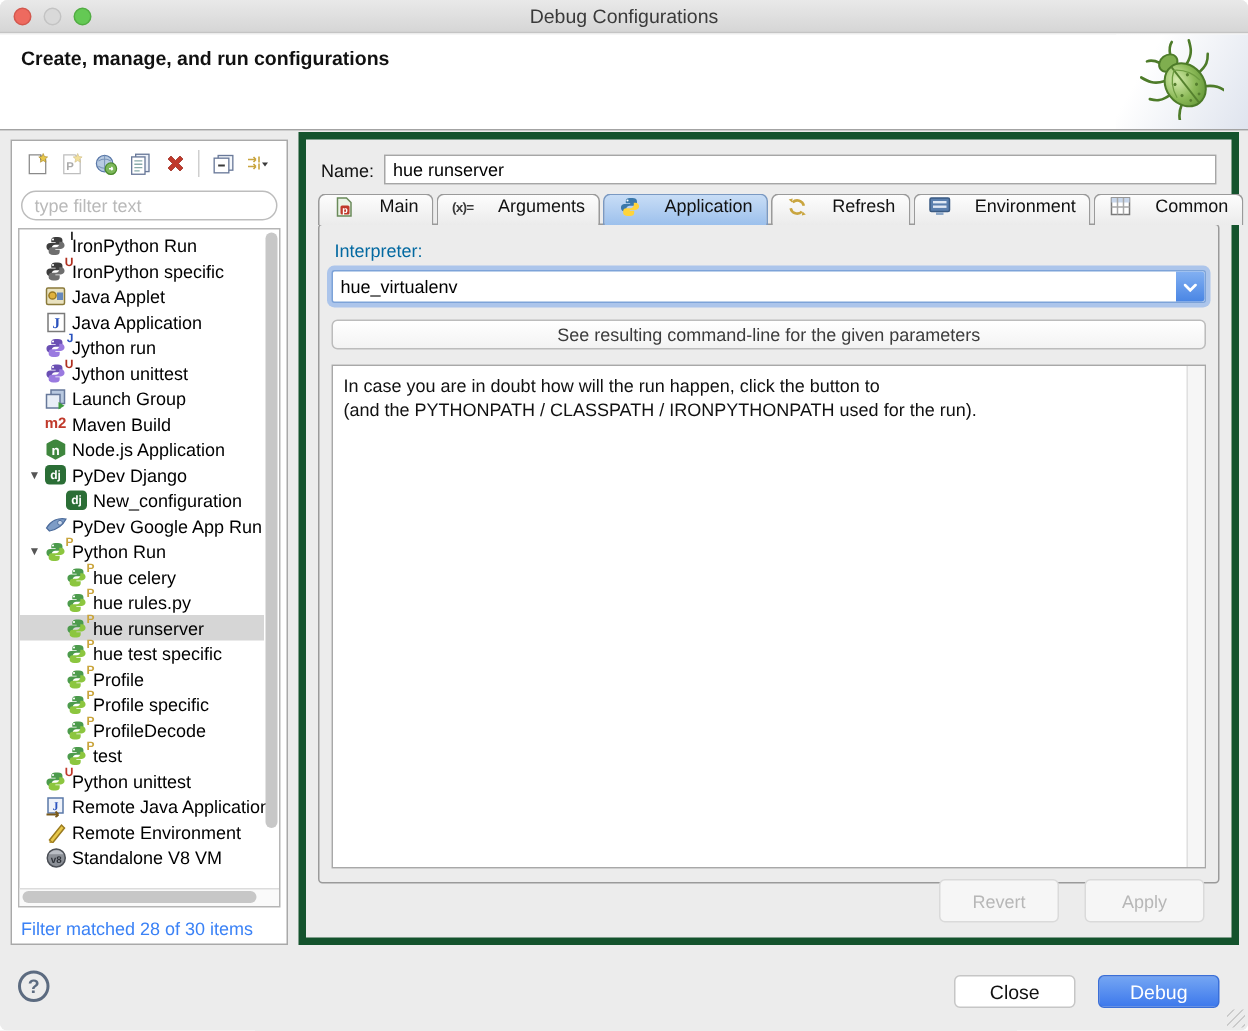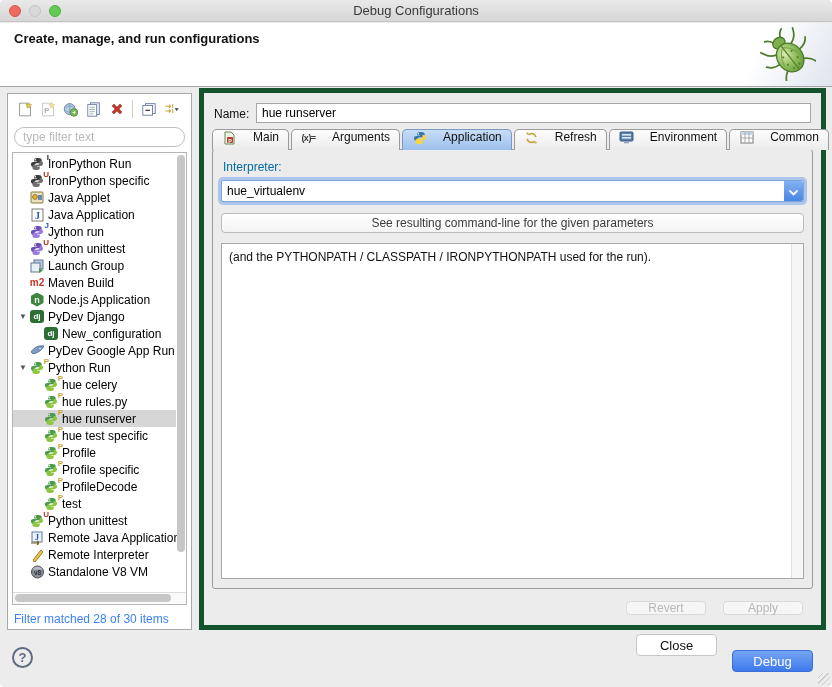--- a/index.html
+++ b/index.html
@@ -68,28 +68,28 @@
   .combo-btn { position:absolute; right:1px; top:1px; width:19px; height:20px; border-radius:0 2px 2px 0;
     background:linear-gradient(#82b0f2,#4a86e4); display:flex; align-items:center; justify-content:center; }
   .cmd-btn { position:absolute; left:8px; right:8px; top:63px; height:20px; background:linear-gradient(#ffffff,#f3f3f3);
     border:1px solid #bcbcbc; border-radius:4px; font-size:12px; color:#3c3c3c; display:flex; align-items:center; justify-content:center;
     font-family:"Liberation Sans",sans-serif; }
   .info-box { position:absolute; left:8px; right:8px; top:93px; bottom:9px; background:#fff; border:1px solid #a8a8a8; }
   .info-text { position:absolute; left:0; top:0; right:13px; bottom:0; padding:5px 7px; font-size:12px; color:#111; line-height:1.35; }
   .info-vtrack { position:absolute; right:0; top:0; bottom:0; width:12px; background:#f6f6f6; border-left:1px solid #e0e0e0; }
 
   .panel-btns { position:absolute; right:18px; bottom:10px; display:flex; gap:17px; }
-  .btn-disabled { width:80px; height:14px; background:#f6f6f6; border:1px solid #dadada; border-radius:4px;
+  .btn-disabled { width:80px; height:29px; background:#f6f6f6; border:1px solid #dadada; border-radius:4px;
     font-size:12px; color:#b7b7b7; display:flex; align-items:center; justify-content:center; }
 
   
   .bottom-bar { position:absolute; left:0; top:631px; width:832px; height:56px; background:#ececec; }
   .help-btn { position:absolute; left:12px; top:16px; width:21px; height:21px; border:2px solid #5c6b80; border-radius:50%;
     color:#5c6b80; font-size:13px; font-weight:bold; display:flex; align-items:center; justify-content:center; background:transparent; }
-  .close-btn { position:absolute; right:115px; top:3px; width:81px; height:22px; background:#fff; border:1px solid #c6c6c6;
+  .close-btn { position:absolute; right:115px; top:19px; width:81px; height:22px; background:#fff; border:1px solid #c6c6c6;
     border-radius:4px; font-size:13px; color:#111; display:flex; align-items:center; justify-content:center; }
   .debug-btn { position:absolute; right:19px; top:19px; width:81px; height:22px; background:linear-gradient(#74a5f3,#3d79ec);
     border:1px solid #3a6fd8; border-radius:4px; font-size:13px; color:#fff; display:flex; align-items:center; justify-content:center; }
   .grip { position:absolute; right:2px; bottom:2px; width:12px; height:12px;
     background:repeating-linear-gradient(135deg,transparent 0 3px,#c2c2c2 3px 4px); opacity:.8; }
 </style>
 </head>
 <body>
 
 <div class="window">
@@ -462,21 +462,21 @@
             <span class="tlabel">Remote Java Application</span>
           </div>
           <div class="trow" style="padding-left: 4px;">
             <span class="arrow-slot"></span>
             <span class="ticon">
               <svg width="13" height="14" viewBox="0 0 13 14">
                 <path d="M2 12 L10 2 L12 4 L4 14 Z" fill="#e8c84a" stroke="#9a7a20"></path>
                 <path d="M2 12 L4 14 L2 14 Z" fill="#b89430"></path>
               </svg>
             </span>
-            <span class="tlabel">Remote Interpreter</span>
+            <span class="tlabel">Remote Environment</span>
           </div>
           <div class="trow" style="padding-left: 4px;">
             <span class="arrow-slot"></span>
             <span class="ticon">
               <svg width="15" height="14" viewBox="0 0 15 14">
                 <circle cx="7.5" cy="7" r="6" fill="#8b8f96" stroke="#4a4e55"></circle>
                 <path d="M2.5 4.5 A6 6 0 0 1 12.5 4.5" fill="#b9bdc4" stroke="none"></path>
                 <text x="7.5" y="10" font-size="6.5" font-weight="bold" fill="#2d3138" text-anchor="middle" font-family="Liberation Sans,sans-serif">v8</text>
               </svg>
             </span>
@@ -564,20 +564,21 @@
           <span>
             <svg width="9" height="6" viewBox="0 0 9 6">
                 <path d="M1 1l3.5 3.5L8 1" stroke="#fff" stroke-width="1.8" fill="none" stroke-linecap="round"></path>
               </svg>
           </span>
         </div>
       </div>
       <button class="cmd-btn">See resulting command-line for the given parameters</button>
       <div class="info-box">
         <div class="info-text" id="infoText">
+            <div>In case you are in doubt how will the run happen, click the button to</div>
             <div>(and the PYTHONPATH / CLASSPATH / IRONPYTHONPATH used for the run).</div>
           </div>
         <div class="info-vtrack"></div>
       </div>
     </div>
 
     <div class="panel-btns">
       <button class="btn-disabled" aria-disabled="true">Revert</button>
       <button class="btn-disabled" aria-disabled="true">Apply</button>
     </div>

